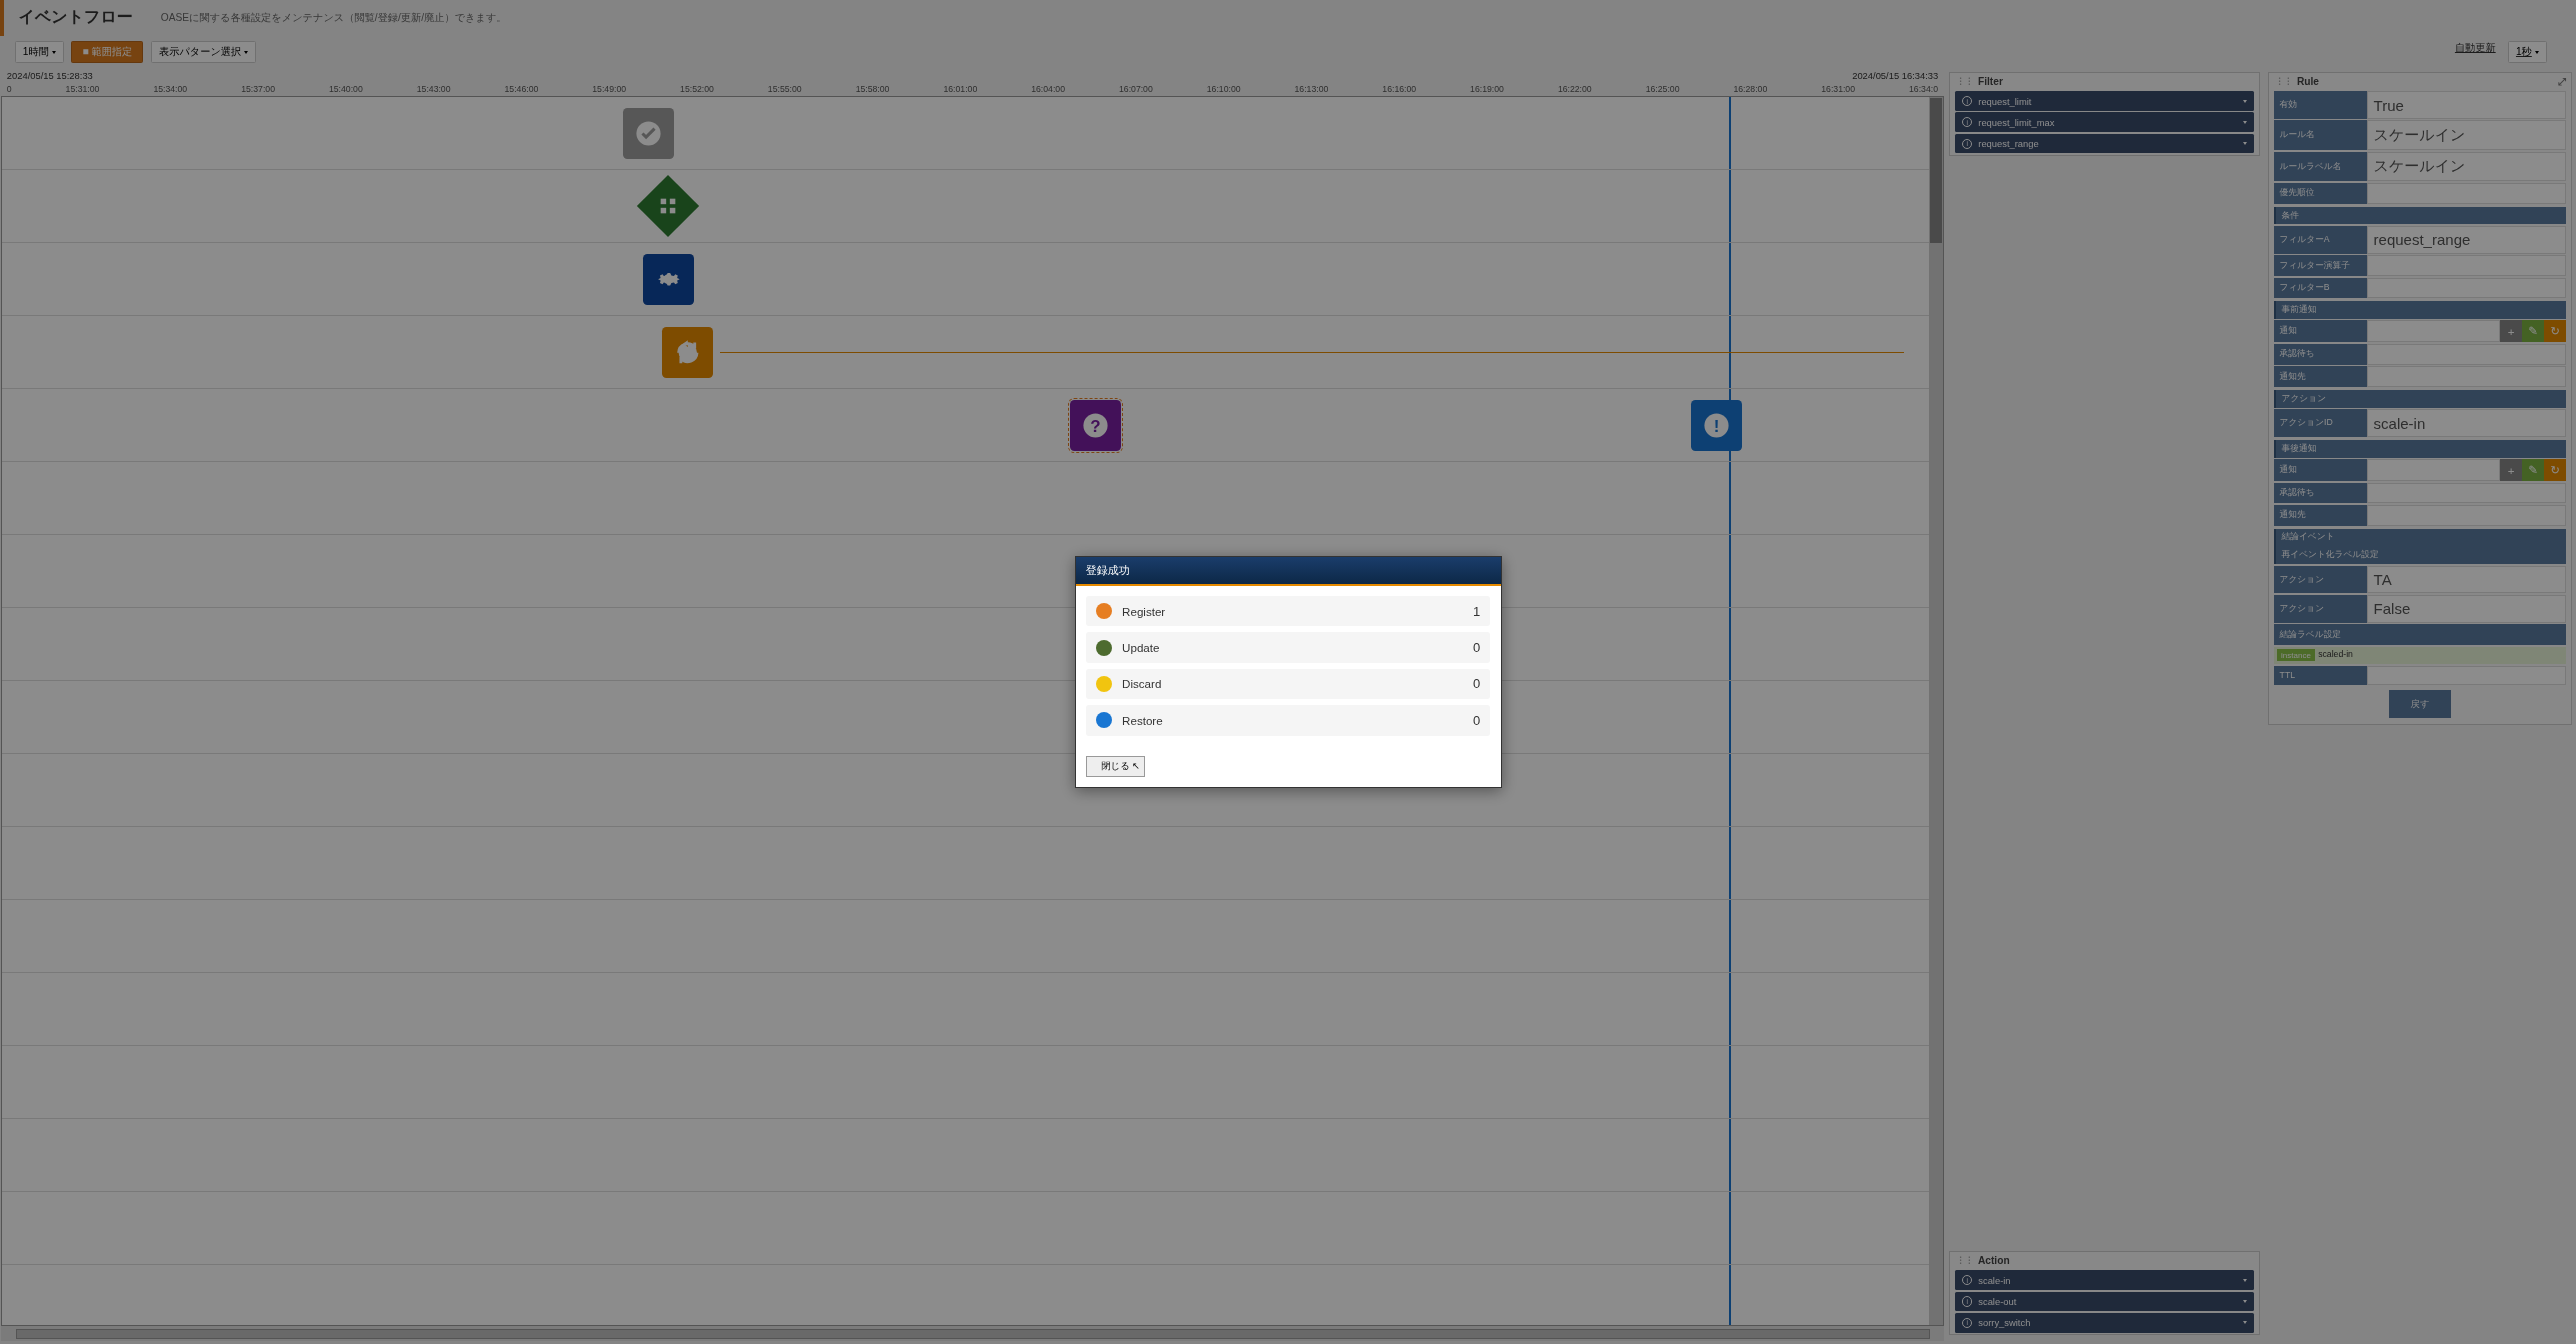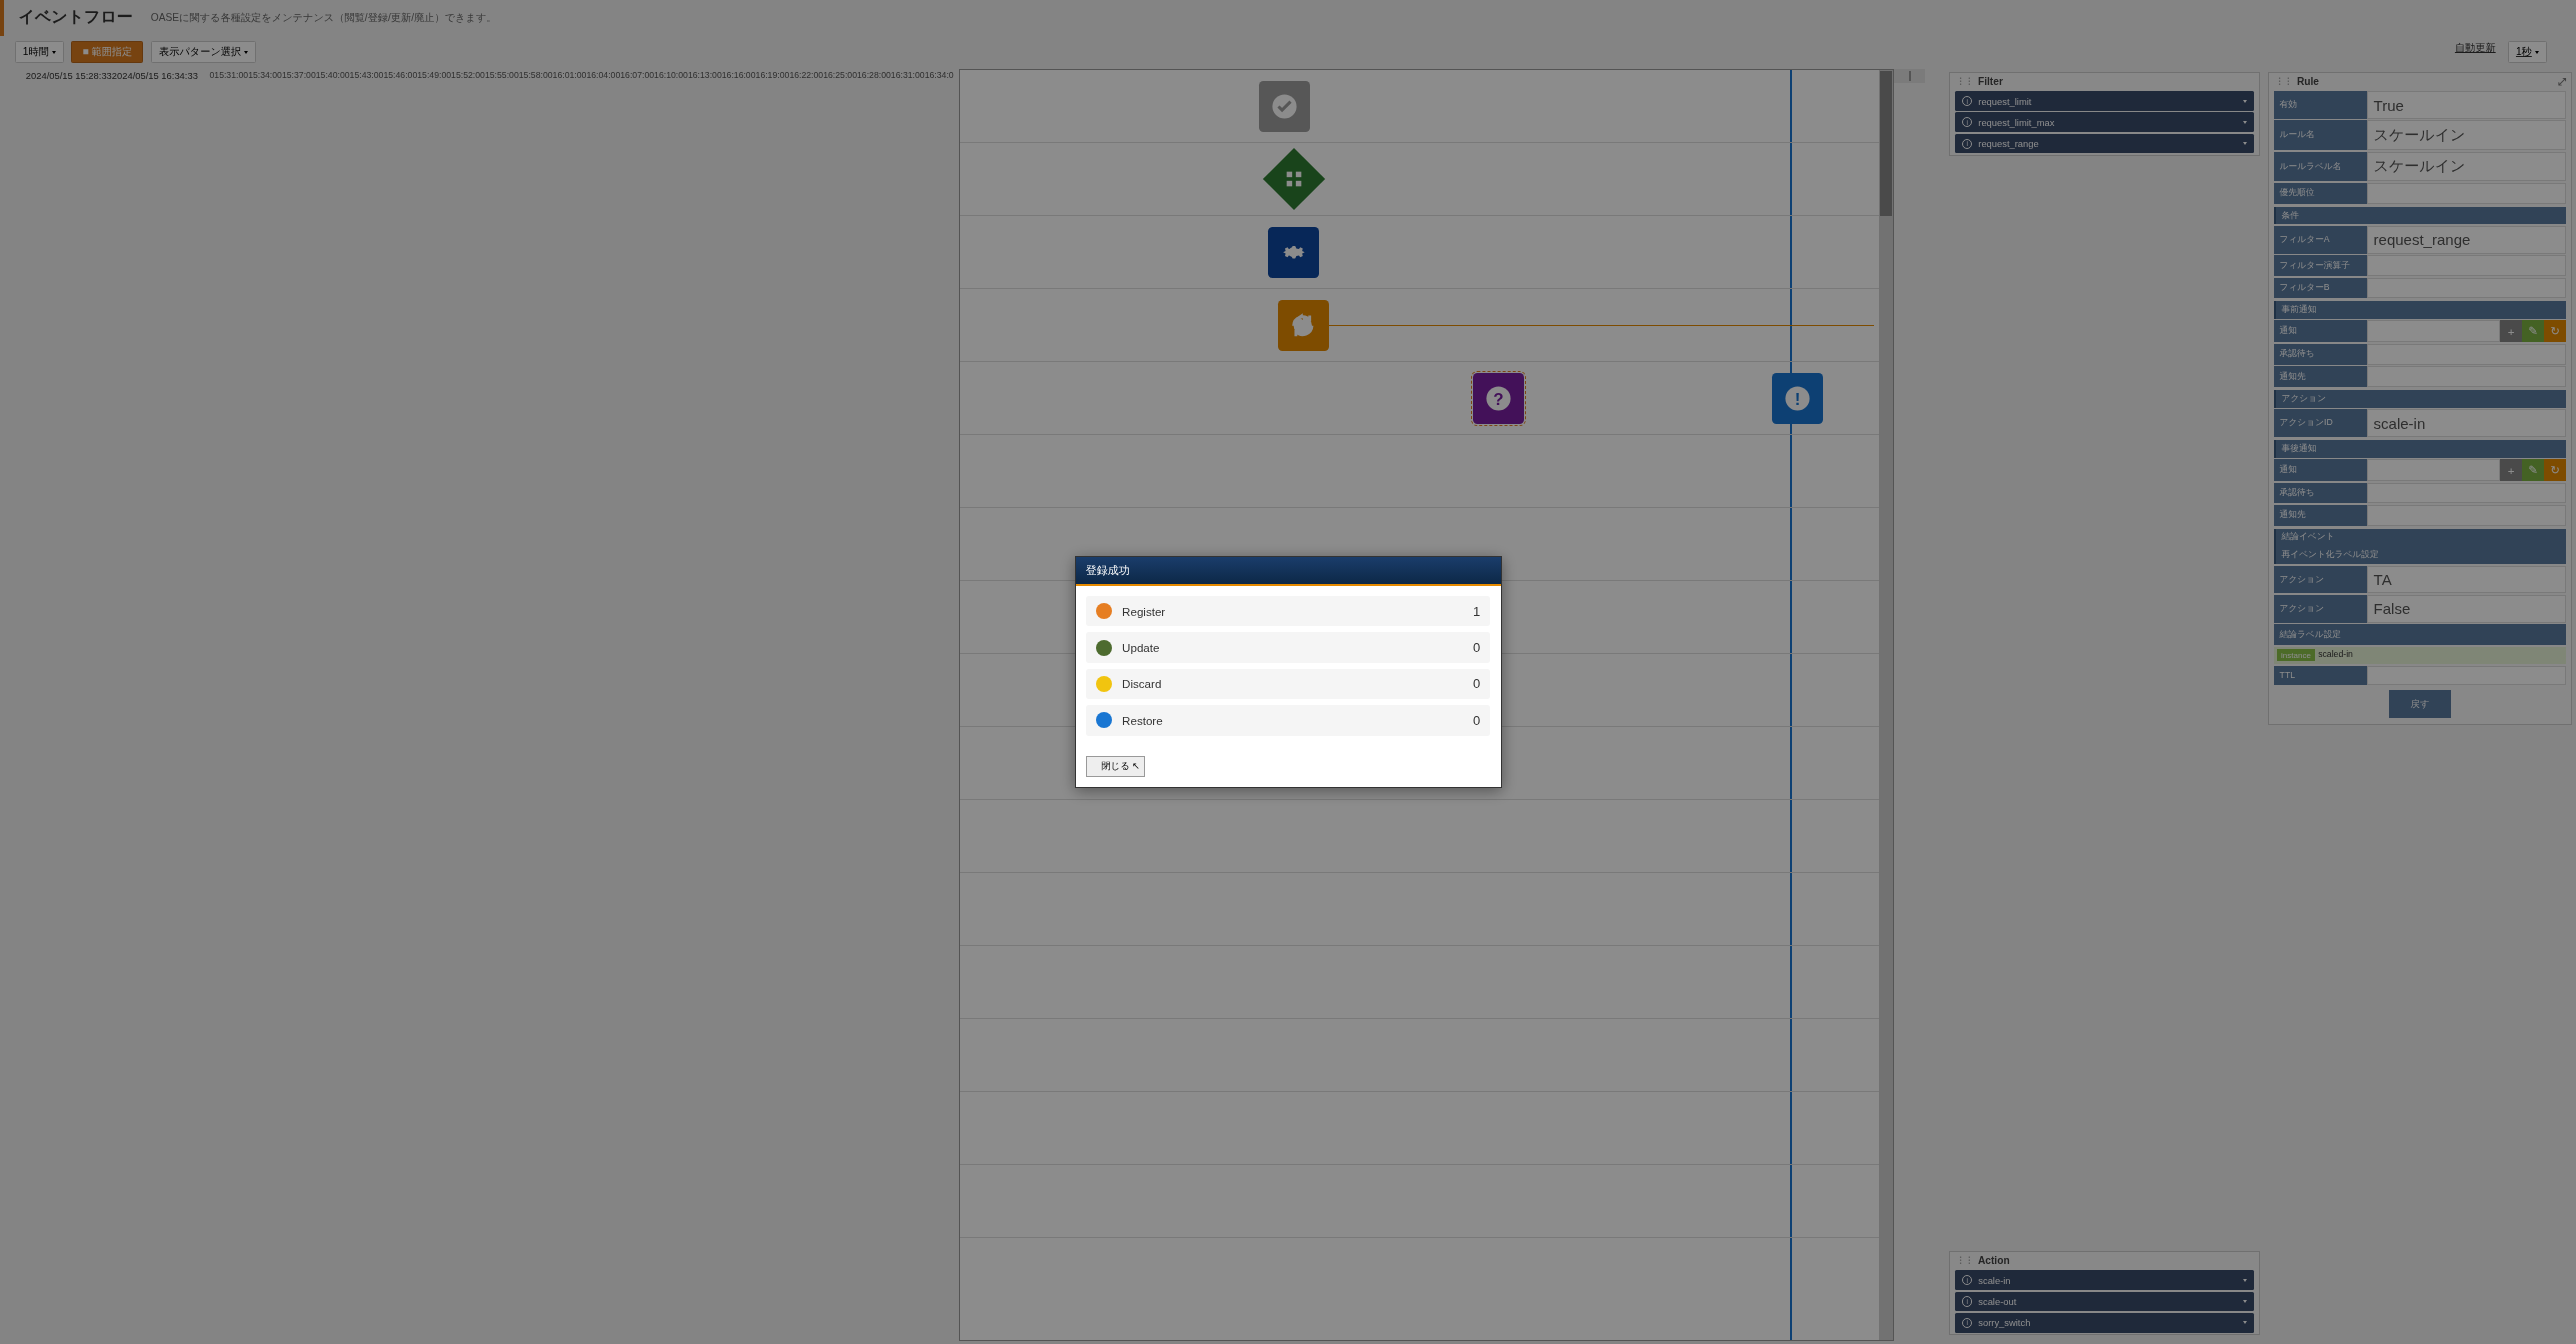--- a/index.html
+++ b/index.html
@@ -1,26 +1,26 @@
 <!DOCTYPE html>
 <html style="font-size:11.6px"><head>
 <meta charset="utf-8">
 <style>
 *{box-sizing:border-box;margin:0;padding:0;font-family:Meiryo,sans-serif;}
 body{background:#f0f0f0;font-size:8px;color:#333;overflow:hidden;width:2576px;height:1345px;transform-origin:0 0;}
-.header{display:flex;align-items:center;padding:7.3px 14.5px;border-left:4.4px solid #d97b1e;background:#f0f0f0;}
+.header{display:flex;align-items:center;padding:7.3px 14.5px;border-left:4.4px solid #d97b1e;background:#f0f0f0;gap:10px;}
 .header h1{font-size:16px;font-weight:bold;color:#333;margin-right:18px;}
 .header .sub{font-size:10.2px;color:#666;}
 .toolbar{display:flex;align-items:center;padding:5.8px 14.5px;gap:7.3px;}
 .btn-sel{background:#fff;border:0.7px solid #ccc;padding:2.9px 7.3px;font-size:10.2px;display:flex;align-items:center;gap:2.9px;border-radius:1.5px;}
 .btn-orange{background:#d97b1e;color:#fff;border:0.7px solid #b8661a;padding:2.9px 10.2px;font-size:10.2px;display:flex;align-items:flex-end;gap:4.4px;border-radius:1.5px;}
 .caret{width:0;height:0;border-left:2.9px solid transparent;border-right:2.9px solid transparent;border-top:3.6px solid currentColor;}
 .toolbar-r{margin-left:auto;display:flex;align-items:flex-start;gap:12px;padding-right:14.5px;text-decoration:underline;}
 .layout{display:flex;height:calc(100% - 73px);}
-.main{flex:1;display:flex;flex-direction:row;padding:0 20px;min-width:0;}
+.main{flex:1;display:flex;flex-direction:column;padding:0 1px;min-width:0;}
 .ts-row{display:flex;justify-content:space-between;font-size:9.4px;color:#333;padding:1.5px 5.8px;}
 .ticks{display:flex;font-size:8.7px;color:#555;padding:1.5px 5.8px;justify-content:space-between;}
 .ticks span{white-space:nowrap;}
 .gantt-wrap{position:relative;flex:1;border:0.7px solid #999;background:#fff;}
 .gantt{position:absolute;inset:0;overflow:hidden;}
 .row{height:73px;border-bottom:0.7px solid #ddd;position:relative;}
 .node{position:absolute;width:51px;height:51px;top:11px;display:flex;align-items:center;justify-content:center;border-radius:4.4px;font-size:29px;}
 .n-check{background:#9e9e9e;color:#fff;}
 .n-dia{background:transparent;}
 .dia{width:44px;height:44px;background:#2e7d32;transform:rotate(45deg);display:flex;align-items:center;justify-content:center;}

